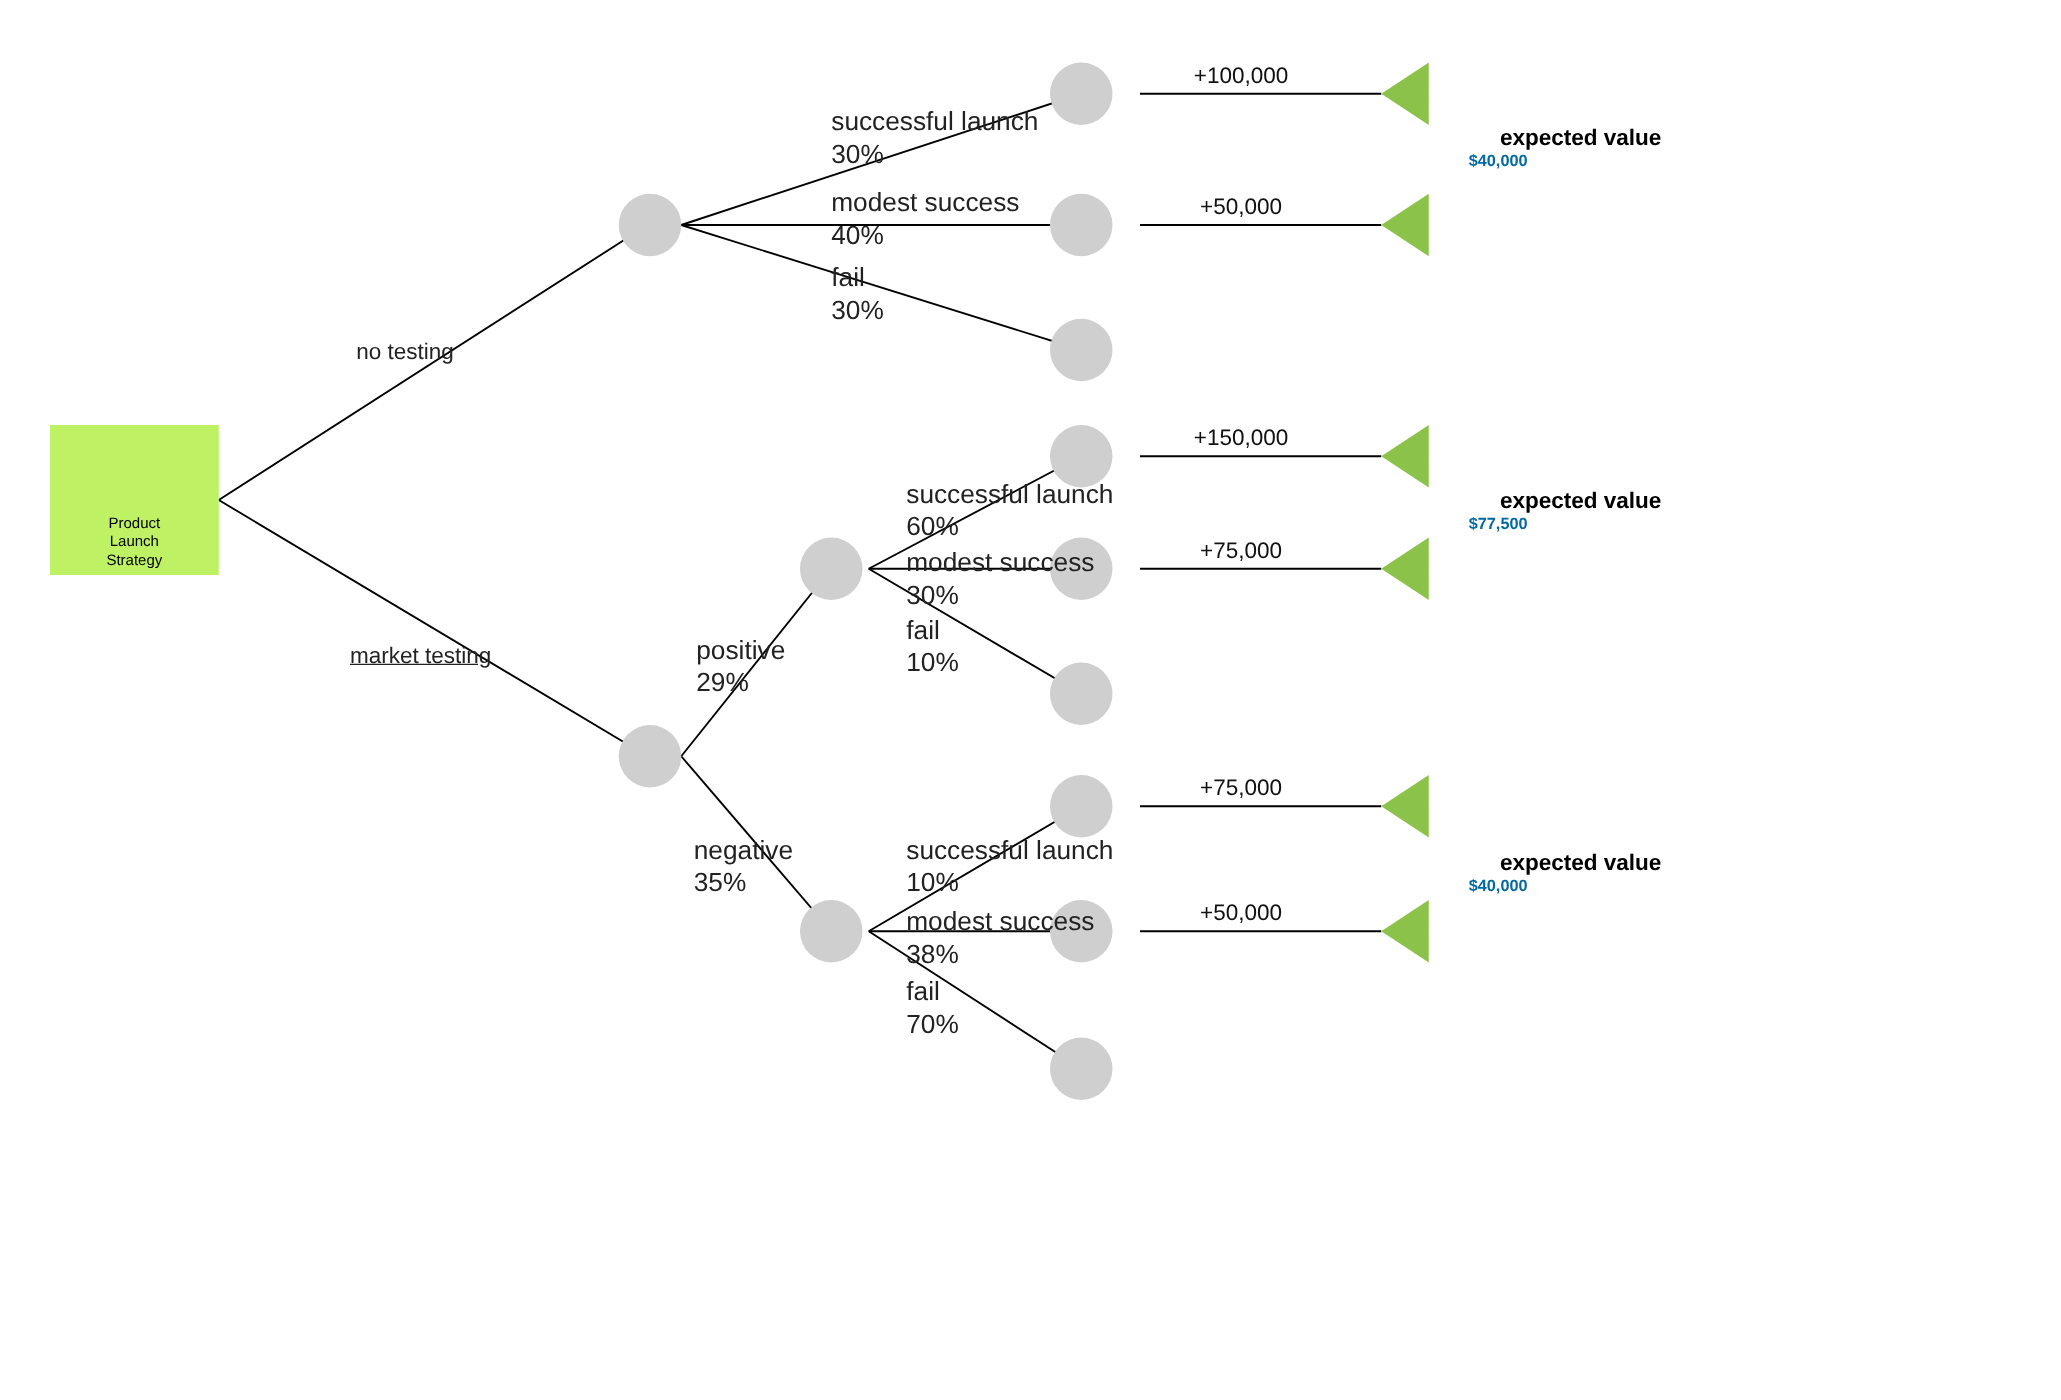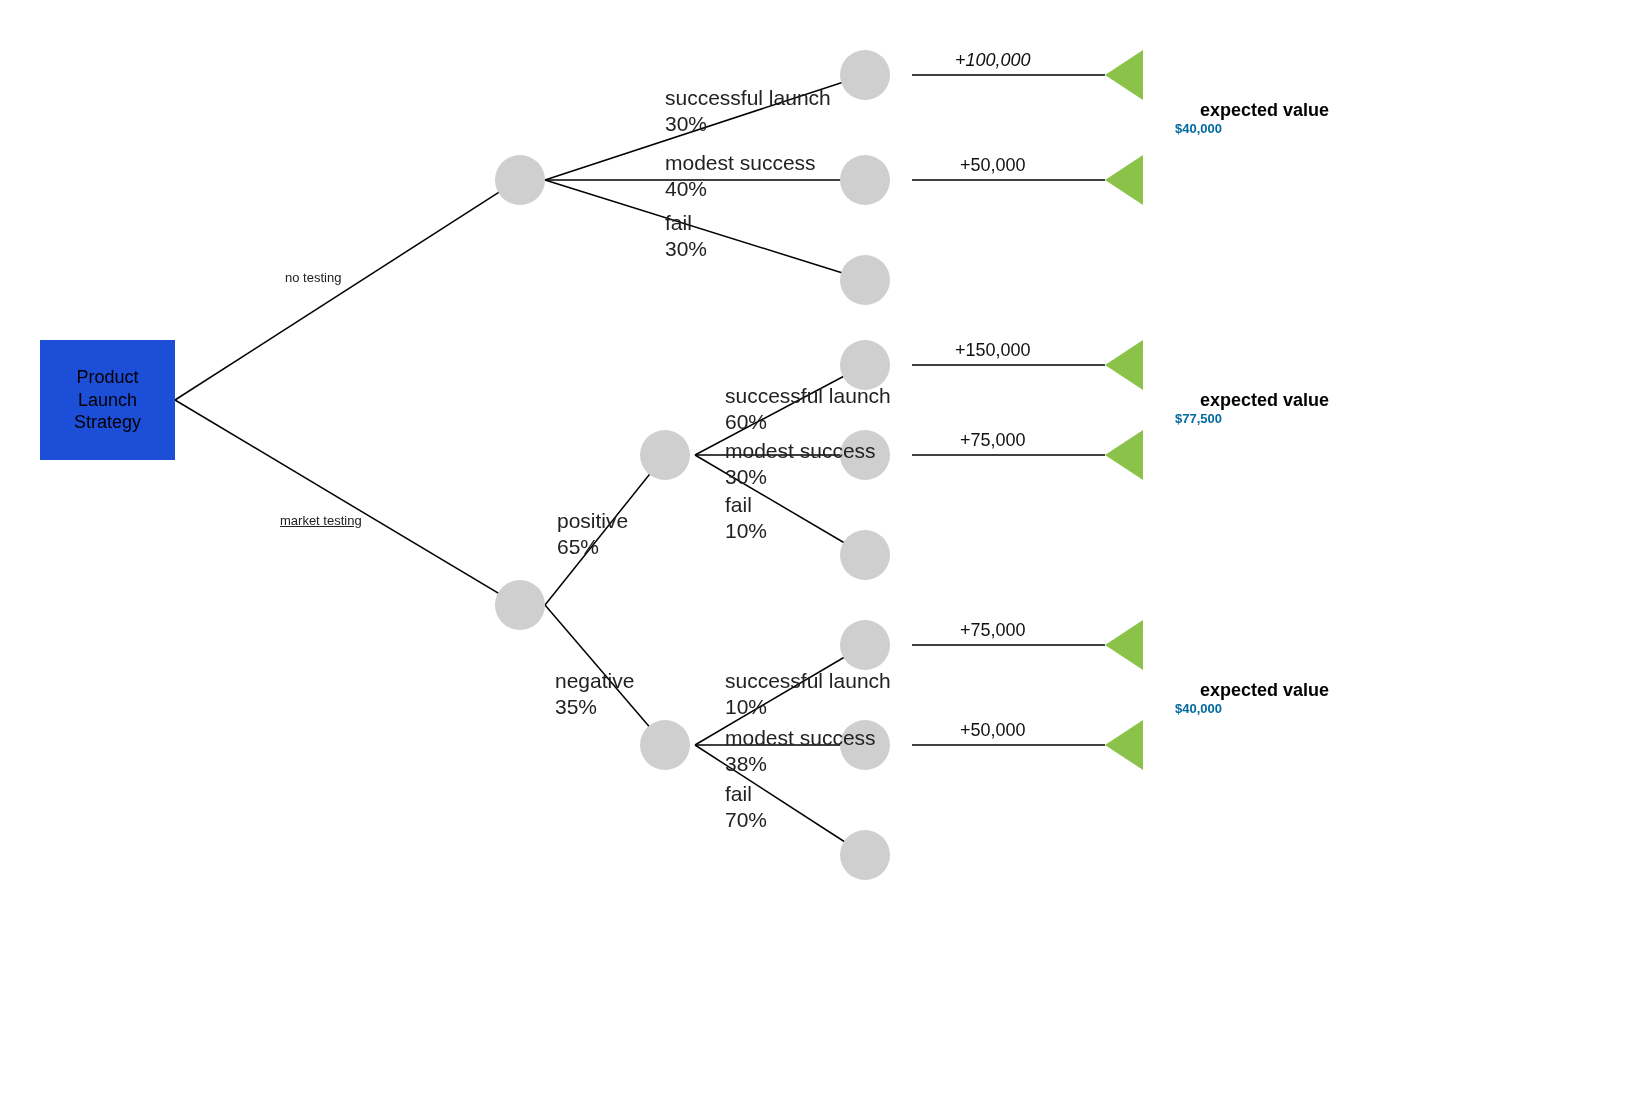--- a/index.html
+++ b/index.html
@@ -18,48 +18,48 @@
   }
   svg.lines {
     position: absolute;
     top: 0;
     left: 0;
     width: 1649px;
     height: 1120px;
   }
   .root-box {
     position: absolute;
-    background: #1d4ed8;
+    background: #bef264;
     color: #000;
     text-align: center;
     display: flex;
-    align-items: center;
+    align-items: flex-end;
     justify-content: center;
-    font-size: 18px;
+    font-size: 12px;
     line-height: 1.25;
     padding: 4px;
     box-sizing: border-box;
   }
   .circle {
     position: absolute;
     background: #cfcfcf;
     border-radius: 50%;
   }
   .triangle {
     position: absolute;
     width: 0;
     height: 0;
     border-top: 25px solid transparent;
     border-bottom: 25px solid transparent;
     border-right: 38px solid #8bc34a;
   }
   .label {
     position: absolute;
     color: #222;
-    font-size: 13px;
+    font-size: 18px;
     line-height: 1.25;
   }
   .label.small { font-size: 21px; }
   .value-label {
     position: absolute;
     color: #111;
     font-size: 18px;
   }
   .ev { position: absolute; }
   .ev .ev-title { font-size: 18px; font-weight: 700; color: #000; margin-left: 25px; }
@@ -121,38 +121,38 @@
 </div>
 <div class="label small" style="left:665px; top:150px;">
   <div>modest success</div>
   <div>40%</div>
 </div>
 <div class="label small" style="left:665px; top:210px;">
   <div>fail</div>
   <div>30%</div>
 </div>
 
-<div class="value-label" style="left:955px; top:50px;font-style:italic;">+100,000</div>
+<div class="value-label" style="left:955px; top:50px;">+100,000</div>
 <div class="value-label" style="left:960px; top:155px;">+50,000</div>
 
 <div class="triangle" style="left:1105px; top:50px;"></div>
 <div class="triangle" style="left:1105px; top:155px;"></div>
 
 <div class="ev" style="left:1175px; top:100px;">
   <div class="ev-title">expected value</div>
   <div class="ev-amount">$40,000</div>
 </div>
 
 <div class="circle" style="left:495px; top:580px; width:50px; height:50px;"></div>
 <div class="label" style="left:280px; top:513px;text-decoration:underline;">market testing</div>
 
 <div class="circle" style="left:640px; top:430px; width:50px; height:50px;"></div>
 <div class="label small" style="left:557px; top:508px;">
   <div>positive</div>
-  <div>65%</div>
+  <div>29%</div>
 </div>
 
 <div class="circle" style="left:640px; top:720px; width:50px; height:50px;"></div>
 <div class="label small" style="left:555px; top:668px;">
   <div>negative</div>
   <div>35%</div>
 </div>
 
 <div class="circle" style="left:840px; top:340px; width:50px; height:50px;"></div>
 <div class="circle" style="left:840px; top:430px; width:50px; height:50px;"></div>

